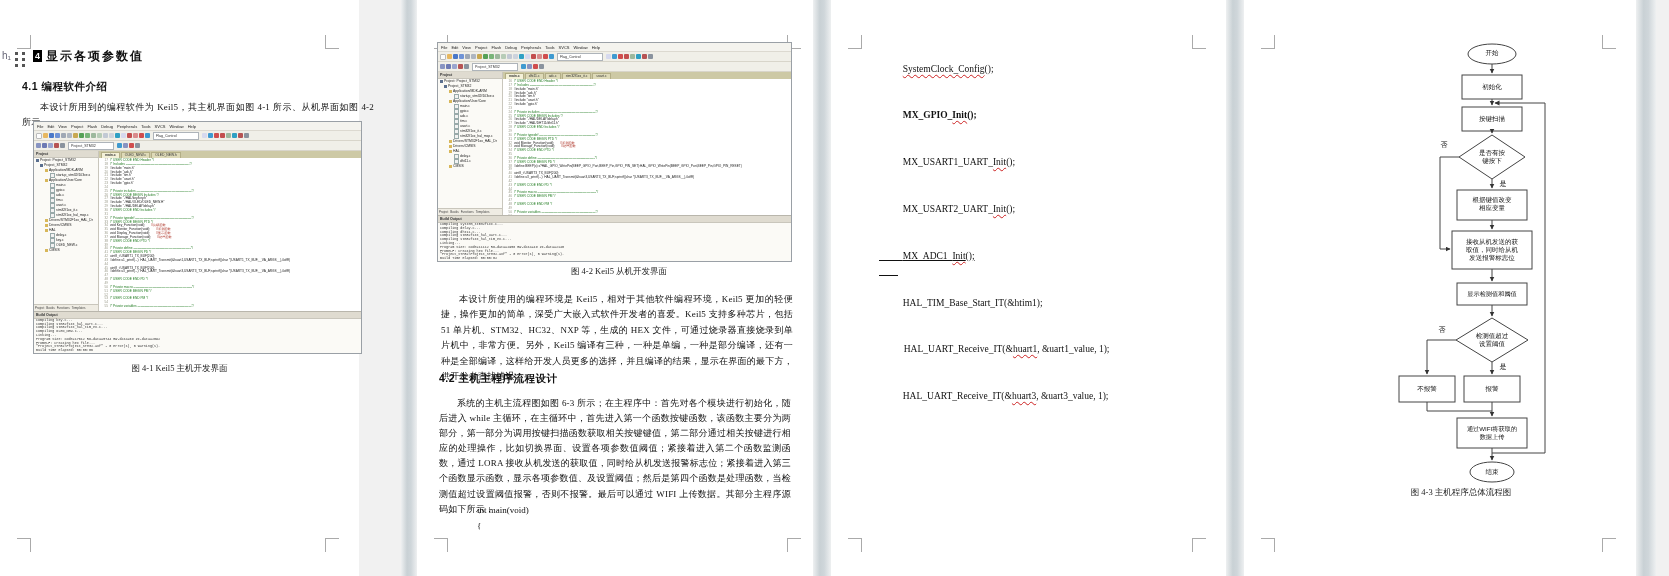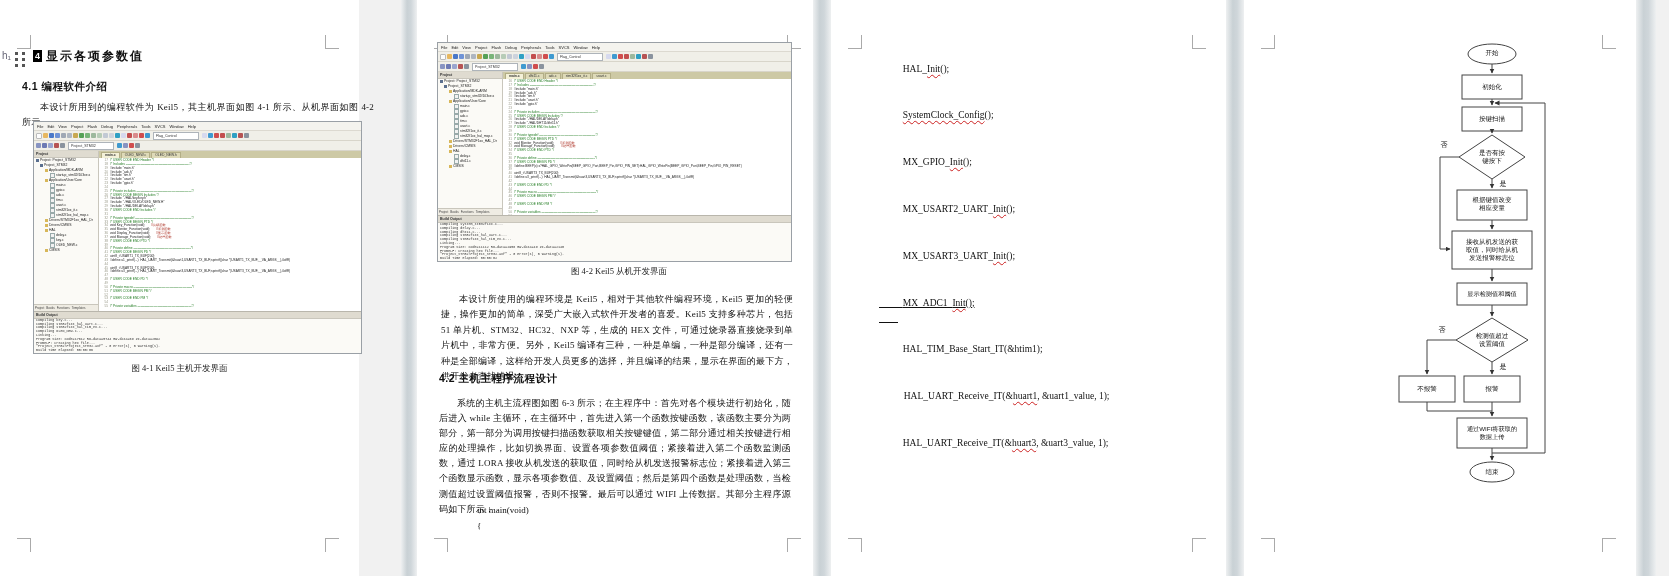--- a/index.html
+++ b/index.html
@@ -844,41 +844,38 @@
   <div class="gap" style="left:813px;width:18px;"></div>
 
   <div class="page" style="left:831px;width:395px;">
     <div class="mark tl"></div>
     <div class="mark tr"></div>
     <div class="mark bl"></div>
     <div class="mark br"></div>
 
     <div class="p3-code">
 
-        <div class="p3l" style="padding-left: 24px;">
-          <span>HAL_</span><span class="sq">Init</span><span>();</span><span class="p3cm"></span>
-        </div>
 
         <div class="p3l" style="padding-left: 24px;">
           <span></span><span class="sq">SystemClock_Config</span><span>();</span><span class="p3cm"></span>
         </div>
 
+        <div class="p3l" style="padding-left: 24px; font-weight: bold;">
+          <span>MX_GPIO_</span><span class="sq">Init</span><span>();</span><span class="p3cm"></span>
+        </div>
+
+
         <div class="p3l" style="padding-left: 24px;">
-          <span>MX_GPIO_</span><span class="sq">Init</span><span>();</span><span class="p3cm"></span>
-        </div>
-
-
+          <span>MX_USART1_UART_</span><span class="sq">Init</span><span>();</span><span class="p3cm"></span>
+        </div>
 
         <div class="p3l" style="padding-left: 24px;">
           <span>MX_USART2_UART_</span><span class="sq">Init</span><span>();</span><span class="p3cm"></span>
         </div>
 
-        <div class="p3l" style="padding-left: 24px;">
-          <span>MX_USART3_UART_</span><span class="sq">Init</span><span>();</span><span class="p3cm"></span>
-        </div>
 
         <div class="p3l" style="padding-left: 24px; text-decoration: underline;">
           <span>MX_ADC1_</span><span class="sq">Init</span><span>();</span><span class="p3cm"></span>
         </div>
 
         <div class="p3l" style="padding-left: 24px;">
           <span>HAL_TIM_Base_Start_IT(&amp;htim1);</span><span class="sq"></span><span></span><span class="p3cm"></span>
         </div>
 
         <div class="p3l" style="padding-left: 25px;">
@@ -959,16 +956,17 @@
 设置阈值</div>
       <div class="fl lab" style="left:88px;top:291px;width:18px;">否</div>
       <div class="fl lab" style="left:150px;top:328px;width:16px;">是</div>
       <div class="fl" style="left:54px;top:350px;width:56px;">不报警</div>
       <div class="fl" style="left:119px;top:350px;width:56px;">报警</div>
       <div class="fl" style="left:110px;top:390px;width:74px;font-size:6.2px;">通过WIFI将获取的
 数据上传</div>
       <div class="fl" style="left:125px;top:433px;width:44px;">结束</div>
     </div>
 
+    <div class="caption" style="top:487px;left:47px;right:0;width:340px;">图 4-3  主机程序总体流程图</div>
   </div>
 
   <div class="gap" style="left:1636px;width:20px;"></div>
 </div>
 
 </body></html>

